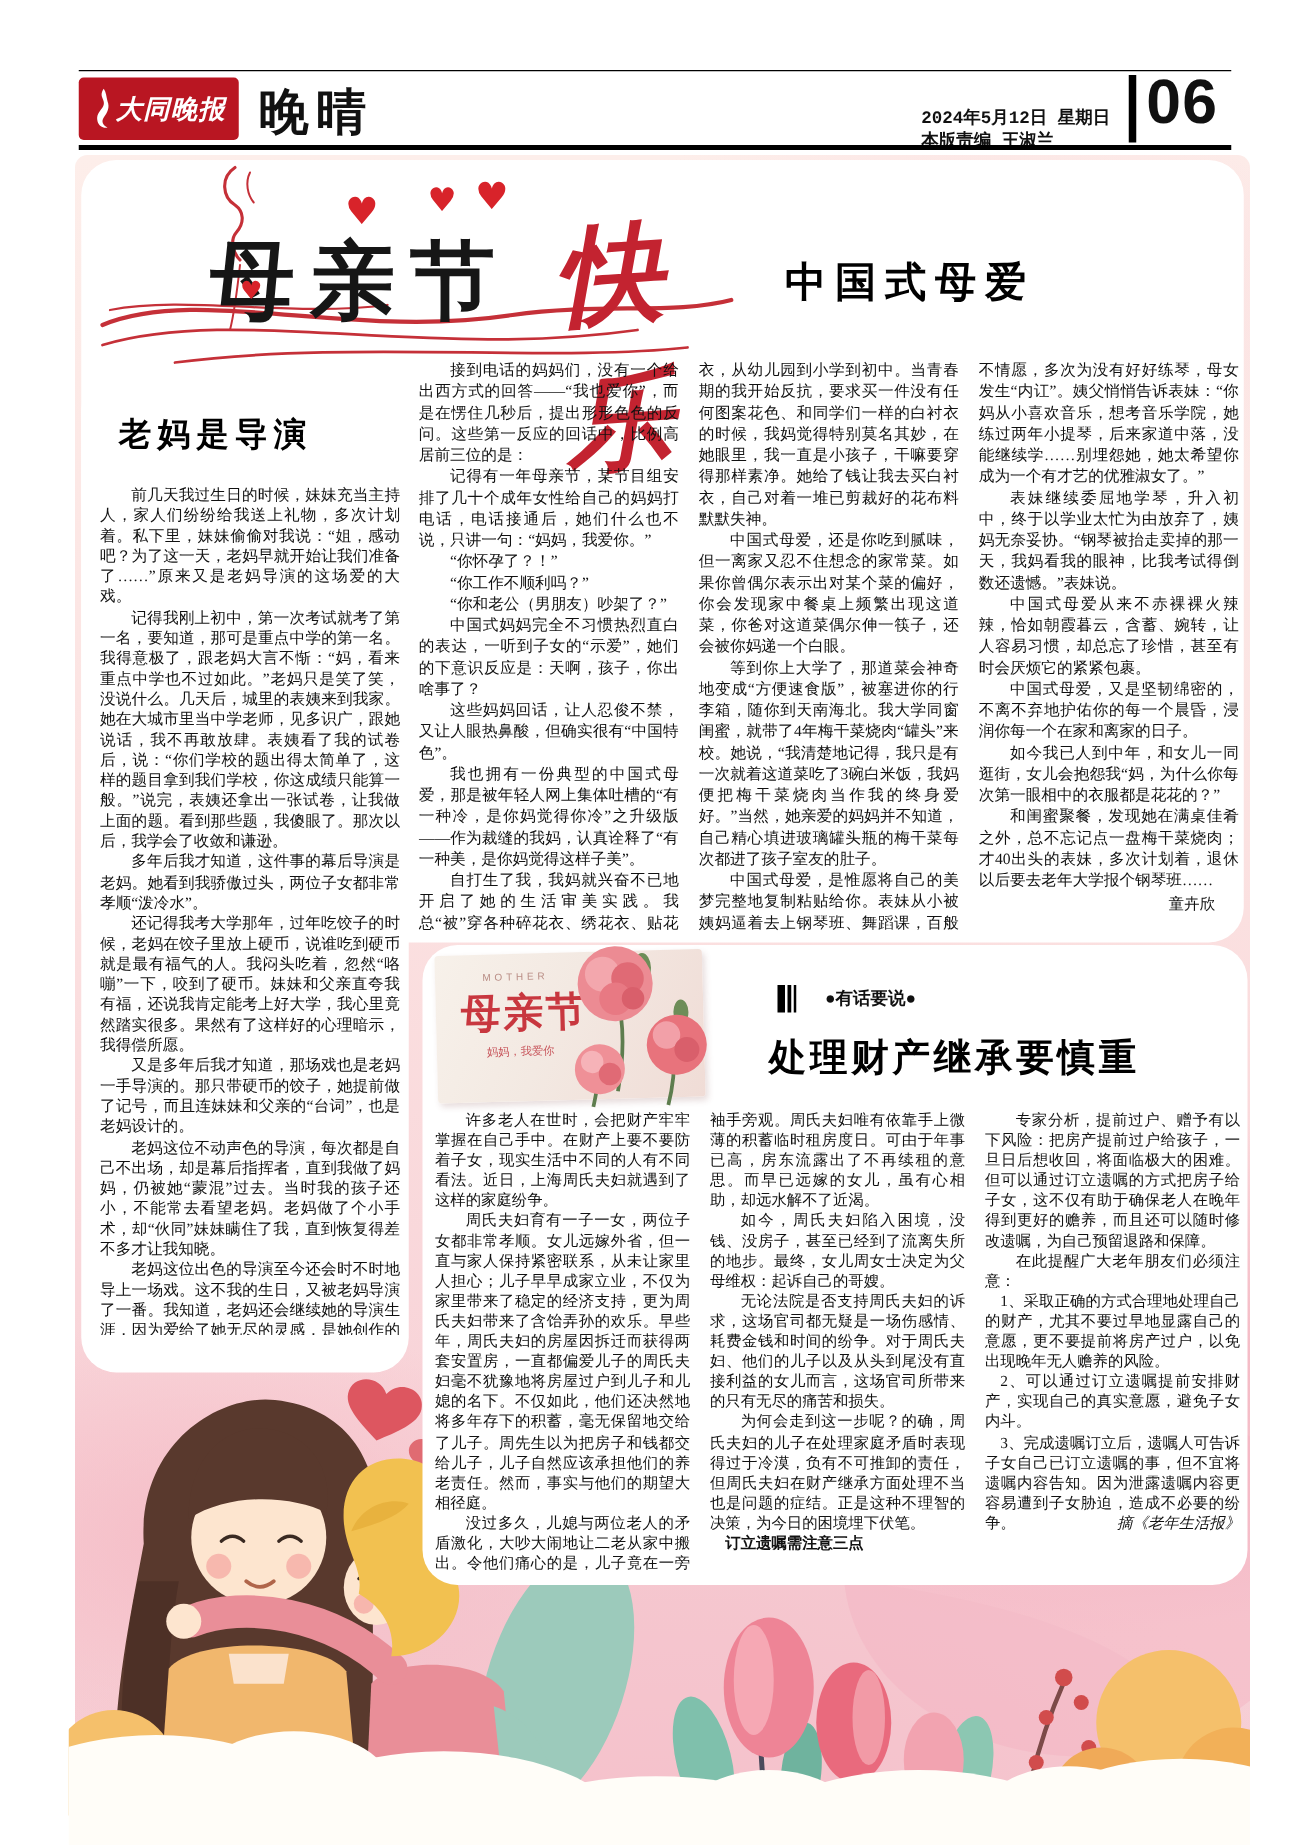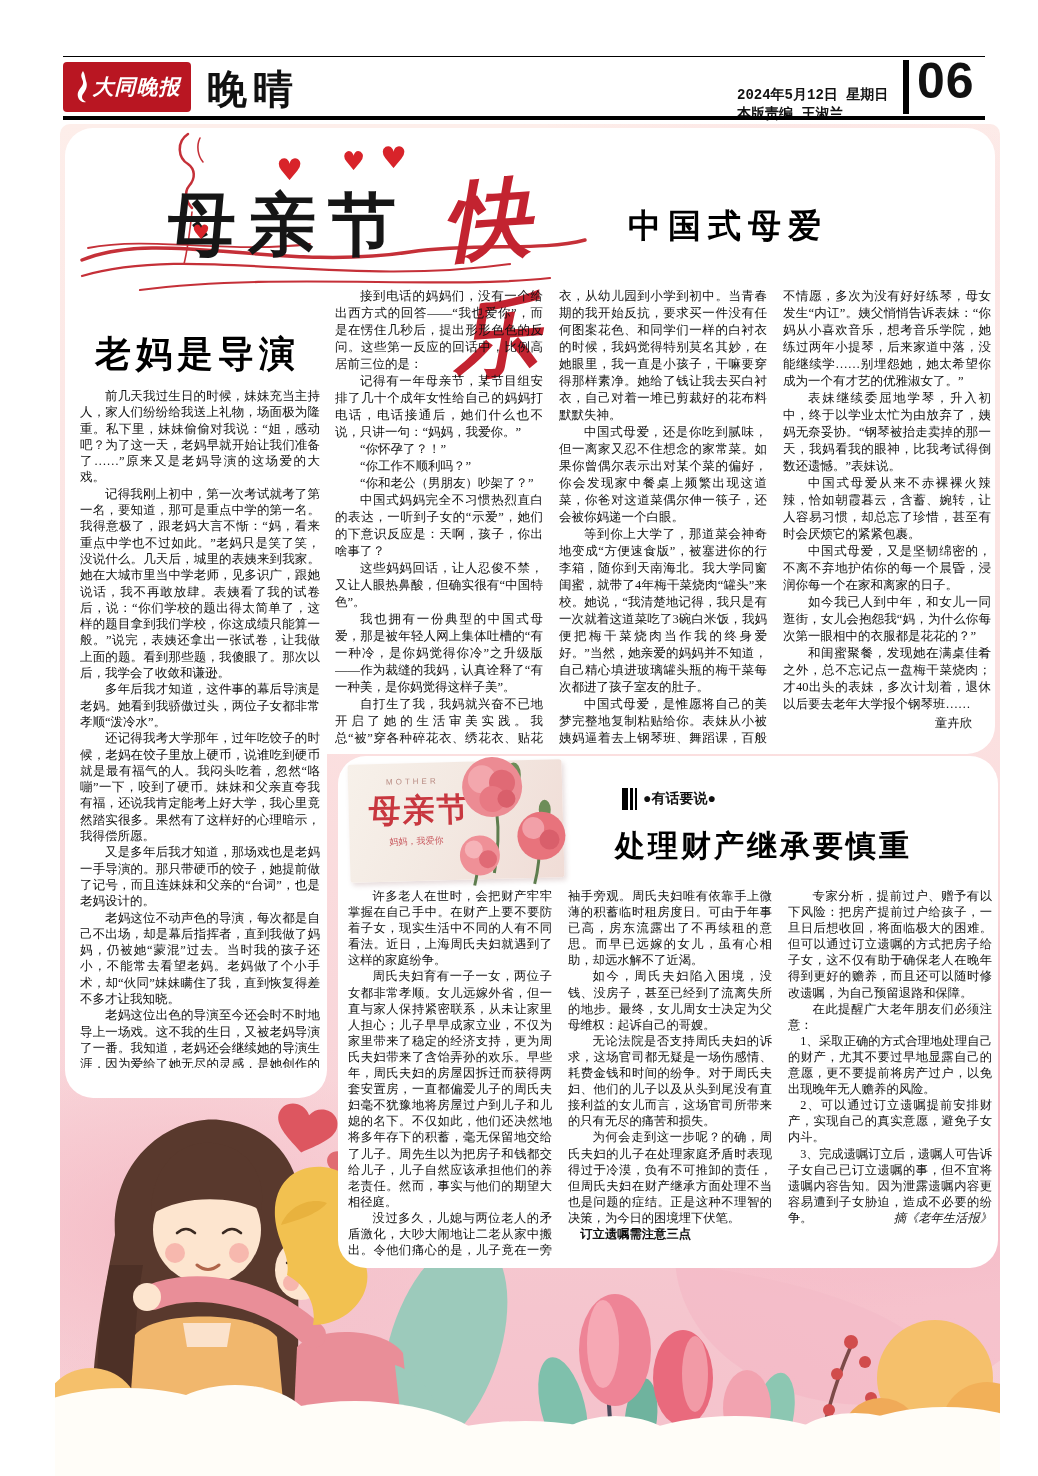--- a/index.html
+++ b/index.html
@@ -46,30 +46,30 @@
   .bh3{left:300px;top:8px;font-size:30px;}
   .bh4{left:112px;top:88px;font-size:20px;}
   
   .art-title{position:absolute;font-weight:900;font-family:"Liberation Sans",sans-serif;
       color:#000;z-index:4;}
   .p{margin:0;text-indent:2em;text-align:justify;}
   .p1{margin:0;text-indent:1em;text-align:justify;}
   .subhead{font-weight:bold;}
   .author{text-align:right;padding-right:1.5em;margin-top:2px;}
   
-  .t-mom{left:95px;top:330px;font-size:36px;letter-spacing:5px;}
+  .t-mom{left:95px;top:330px;font-size:26px;letter-spacing:5px;}
   .b-mom{position:absolute;left:80px;top:388px;width:240px;height:680px;z-index:4;
       font-size:12.5px;line-height:16.3px;overflow:hidden;}
   
   .t-love{left:628px;top:204px;font-size:33px;letter-spacing:7px;}
   .b-love{position:absolute;left:335px;top:288px;width:656px;height:464px;z-index:4;
       font-size:12.5px;line-height:17px;overflow:hidden;
       column-count:3;column-gap:16px;column-fill:auto;}
   
-  .label-box{position:absolute;left:622px;top:788px;z-index:4;display:flex;align-items:center;gap:6px;}
+  .label-box{position:absolute;left:622px;top:788px;z-index:4;display:flex;align-items:center;gap:23px;}
   .bars{display:flex;gap:2px;align-items:stretch;height:22px;}
   .bars i{display:block;background:#000;}
   .bars i:nth-child(1){width:6px;}.bars i:nth-child(2){width:3px;}.bars i:nth-child(3){width:2px;}
   .label-text{font-size:14px;font-weight:bold;font-family:"Liberation Sans",sans-serif;}
   .t-inherit{left:615px;top:826px;font-size:30px;letter-spacing:3px;}
   .b-inherit{position:absolute;left:348px;top:888px;width:644px;height:372px;z-index:4;
       font-size:12.3px;line-height:16.1px;overflow:hidden;
       column-count:3;column-gap:16px;column-fill:auto;}
   .source{float:right;font-style:italic;}
   
@@ -129,21 +129,21 @@
     <span class="banner-black">母亲节</span>
     <span class="banner-red">快乐</span>
     <span class="bheart bh1">♥</span>
     <span class="bheart bh2">♥</span>
     <span class="bheart bh3">♥</span>
     <span class="bheart bh4">♥</span>
   </div>
 
   <div class="art-title t-mom">老妈是导演</div>
   <div class="b-mom">
-    <p class="p">前几天我过生日的时候，妹妹充当主持人，家人们纷纷给我送上礼物，场面极为隆重。私下里，妹妹偷偷对我说：“姐，感动吧？为了这一天，老妈早就开始让我们准备了……”原来又是老妈导演的这场爱的大戏。</p>
+    <p class="p">前几天我过生日的时候，妹妹充当主持人，家人们纷纷给我送上礼物，多次计划着。私下里，妹妹偷偷对我说：“姐，感动吧？为了这一天，老妈早就开始让我们准备了……”原来又是老妈导演的这场爱的大戏。</p>
     <p class="p">记得我刚上初中，第一次考试就考了第一名，要知道，那可是重点中学的第一名。我得意极了，跟老妈大言不惭：“妈，看来重点中学也不过如此。”老妈只是笑了笑，没说什么。几天后，城里的表姨来到我家。她在大城市里当中学老师，见多识广，跟她说话，我不再敢放肆。表姨看了我的试卷后，说：“你们学校的题出得太简单了，这样的题目拿到我们学校，你这成绩只能算一般。”说完，表姨还拿出一张试卷，让我做上面的题。看到那些题，我傻眼了。那次以后，我学会了收敛和谦逊。</p>
     <p class="p">多年后我才知道，这件事的幕后导演是老妈。她看到我骄傲过头，两位子女都非常孝顺“泼冷水”。</p>
     <p class="p">还记得我考大学那年，过年吃饺子的时候，老妈在饺子里放上硬币，说谁吃到硬币就是最有福气的人。我闷头吃着，忽然“咯嘣”一下，咬到了硬币。妹妹和父亲直夸我有福，还说我肯定能考上好大学，我心里竟然踏实很多。果然有了这样好的心理暗示，我得偿所愿。</p>
     <p class="p">又是多年后我才知道，那场戏也是老妈一手导演的。那只带硬币的饺子，她提前做了记号，而且连妹妹和父亲的“台词”，也是老妈设计的。</p>
     <p class="p">老妈这位不动声色的导演，每次都是自己不出场，却是幕后指挥者，直到我做了妈妈，仍被她“蒙混”过去。当时我的孩子还小，不能常去看望老妈。老妈做了个小手术，却“伙同”妹妹瞒住了我，直到恢复得差不多才让我知晓。</p>
     <p class="p">老妈这位出色的导演至今还会时不时地导上一场戏。这不我的生日，又被老妈导演了一番。我知道，老妈还会继续她的导演生涯，因为爱给了她无尽的灵感，是她创作的不竭源泉。</p>
 
   </div>
 
   <div class="art-title t-love">中国式母爱</div>

